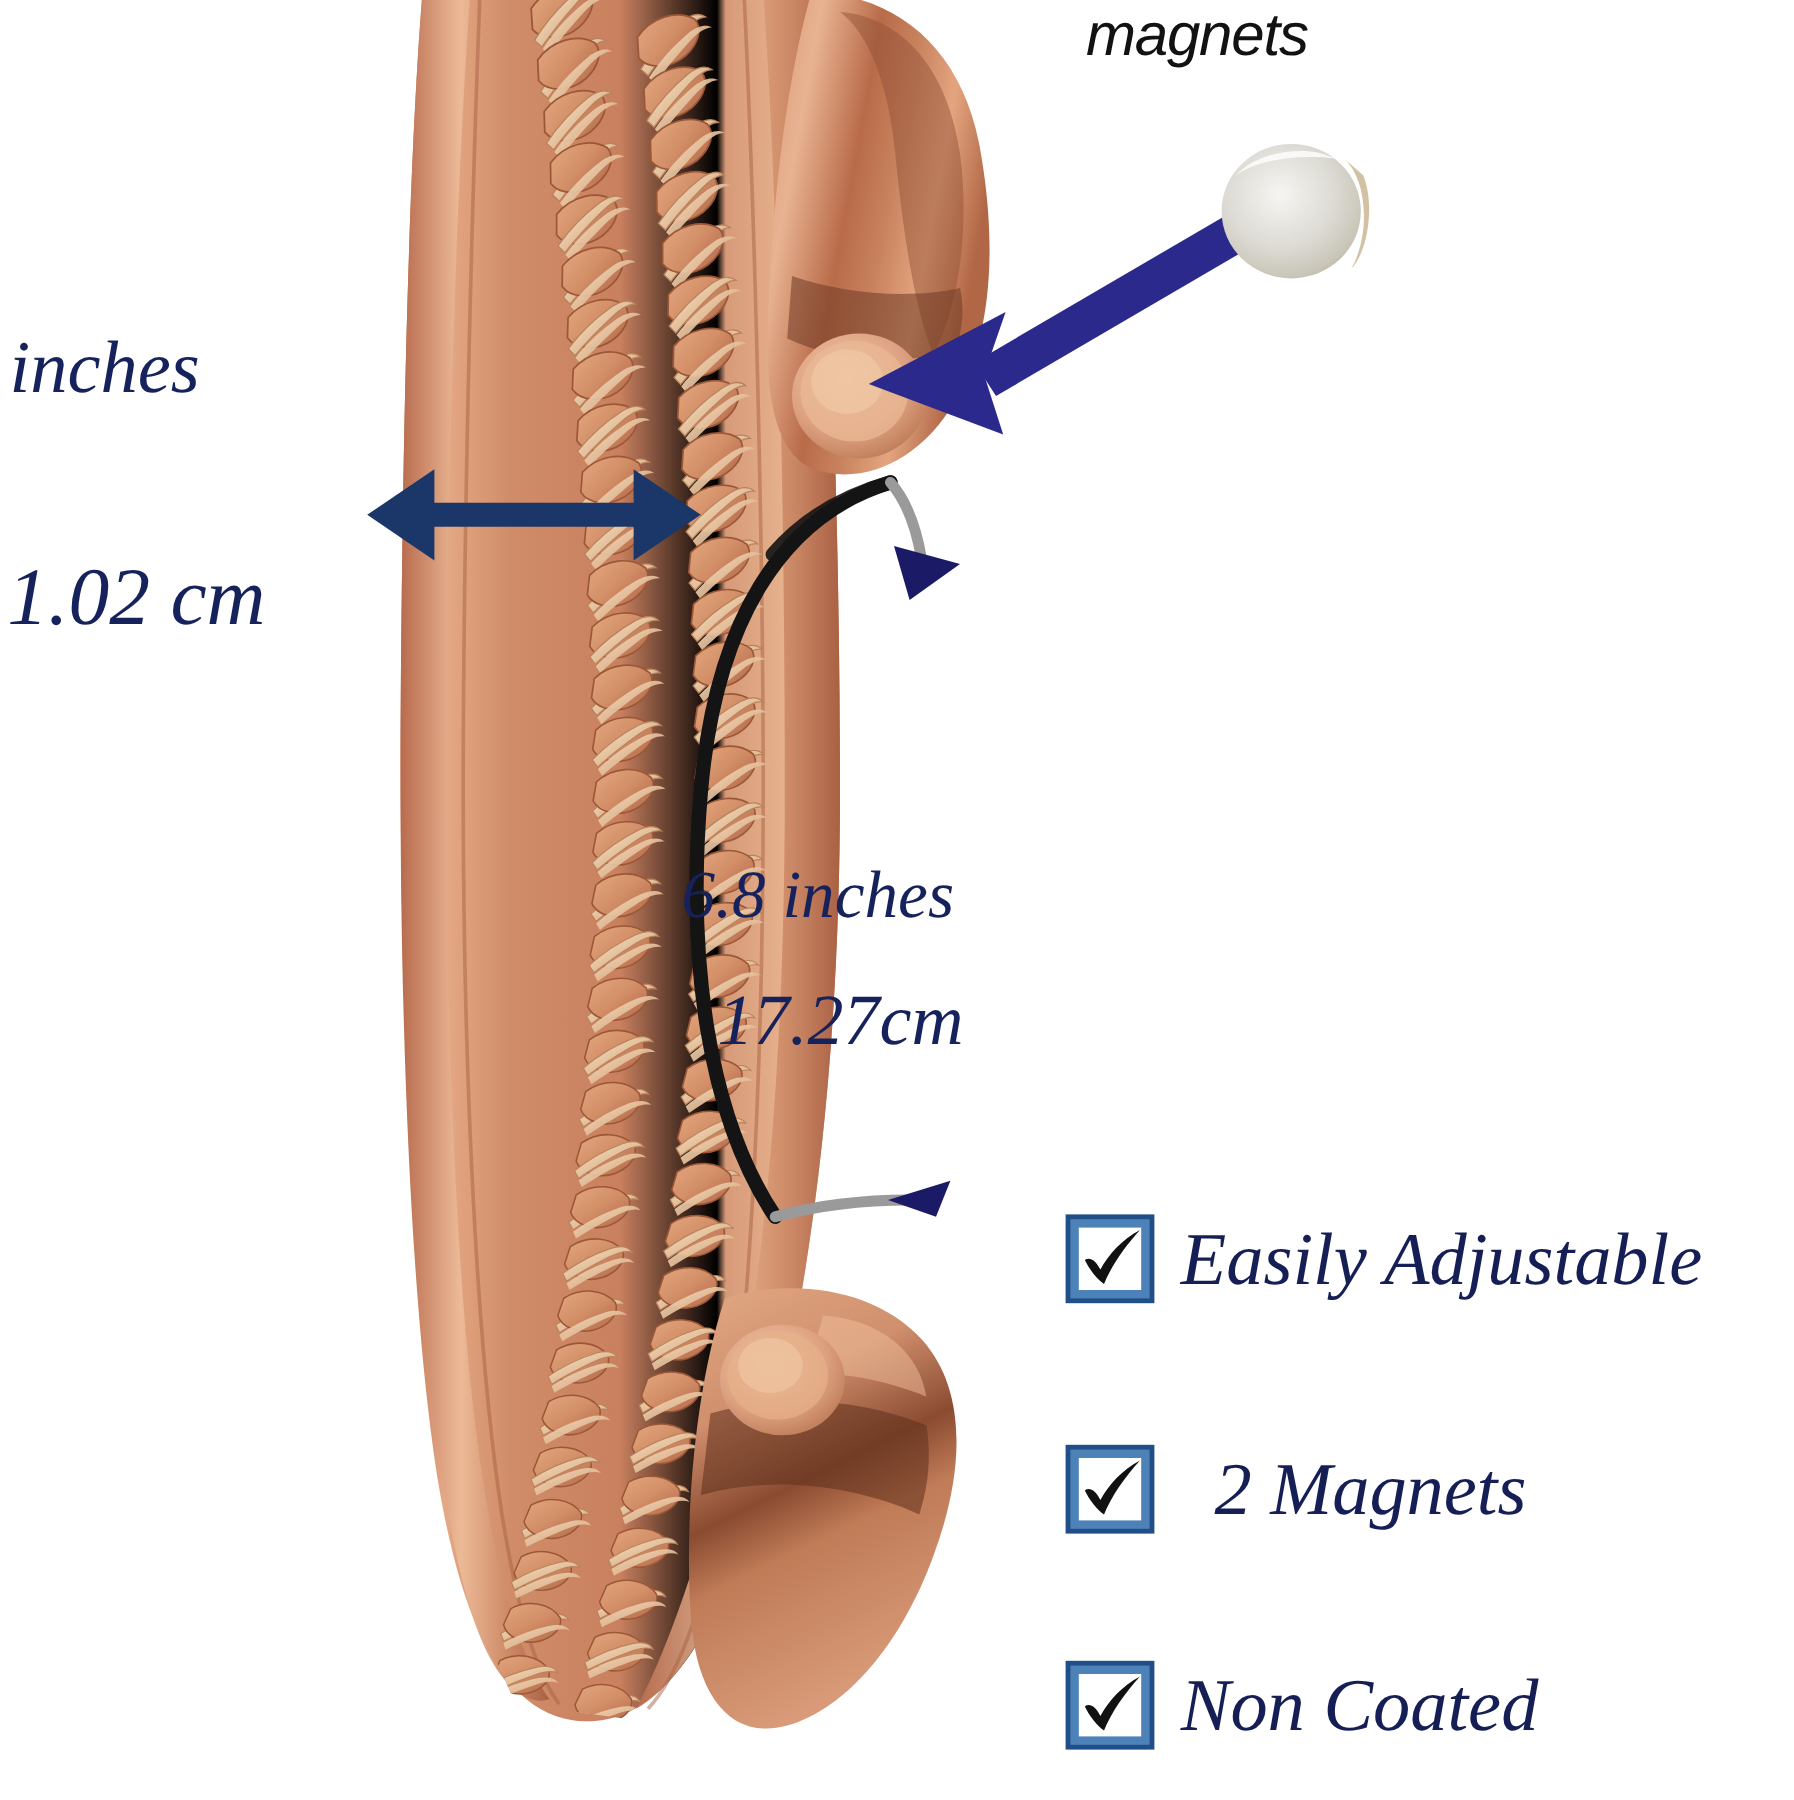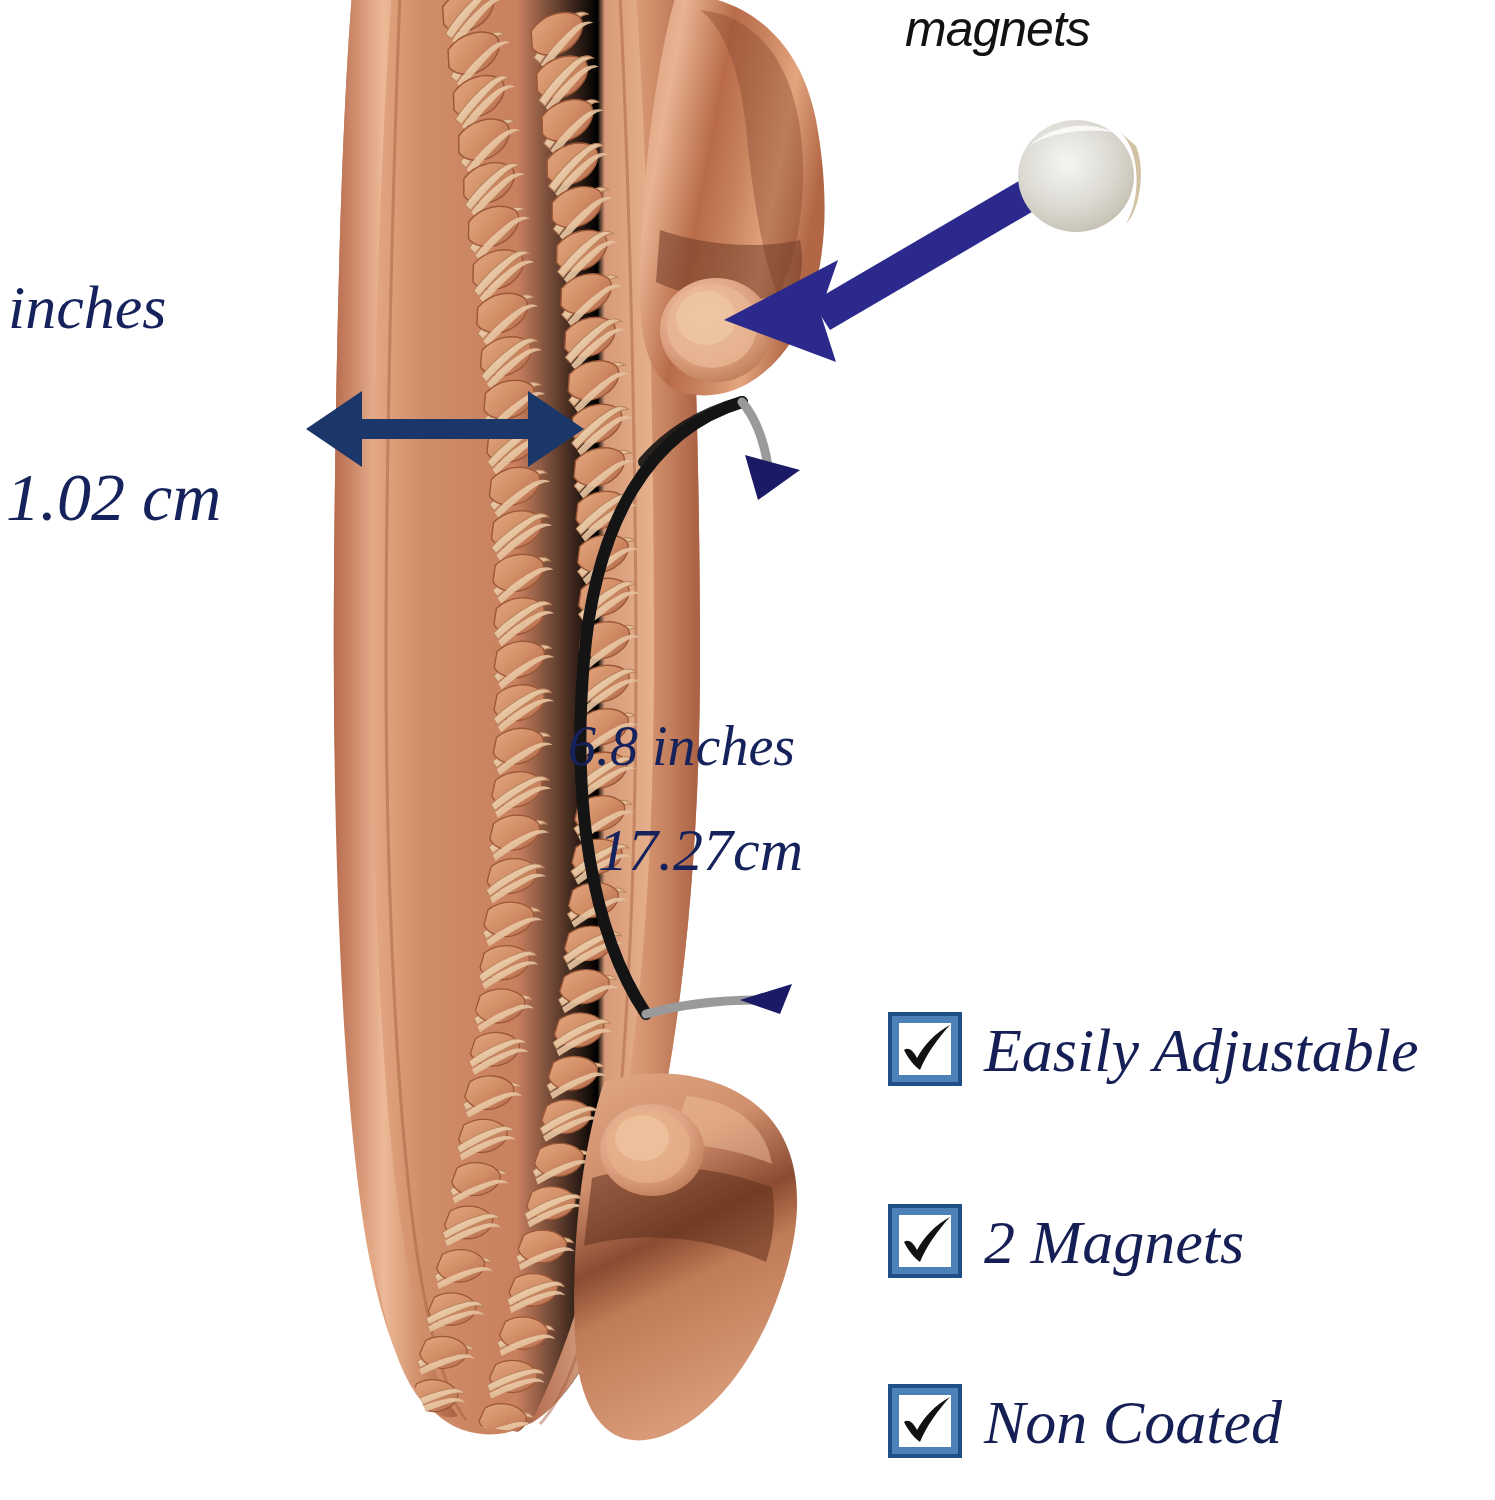--- a/index.html
+++ b/index.html
@@ -22,21 +22,21 @@
   #circ-cm{left:570px;top:816px;font-size:60px;margin-left:28px;}
 
   #magnets-label{position:absolute;left:905px;top:0px;font-size:50px;
       color:#121212;font-style:italic;font-weight:400;white-space:nowrap;
       font-family:"Liberation Sans","DejaVu Sans",sans-serif;letter-spacing:-1px;}
 
   
   #features{position:absolute;left:888px;top:1012px;width:600px;}
   .feat-row{position:absolute;display:flex;align-items:flex-end;}
   #feat-0{top:0px;left:0px;}
-  #feat-1{top:192px;left:0px;}
+  #feat-1{top:192px;left:0px;gap:28px;}
   #feat-2{top:372px;left:0px;}
 
   .checkbox{position:relative;width:74px;height:74px;flex:0 0 auto;
             background:#1f4f86;padding:4px;box-sizing:border-box;}
   .checkbox .mid{position:absolute;inset:4px;background:#4d82b8;}
   .checkbox .inner{position:absolute;inset:11px;background:#ffffff;}
   .checkbox svg{position:absolute;left:4px;top:2px;width:70px;height:70px;}
 
   .feat-text{margin-left:22px;font-size:62px;color:#151f55;font-style:italic;
              white-space:nowrap;font-family:"Liberation Serif","DejaVu Serif",serif;}

